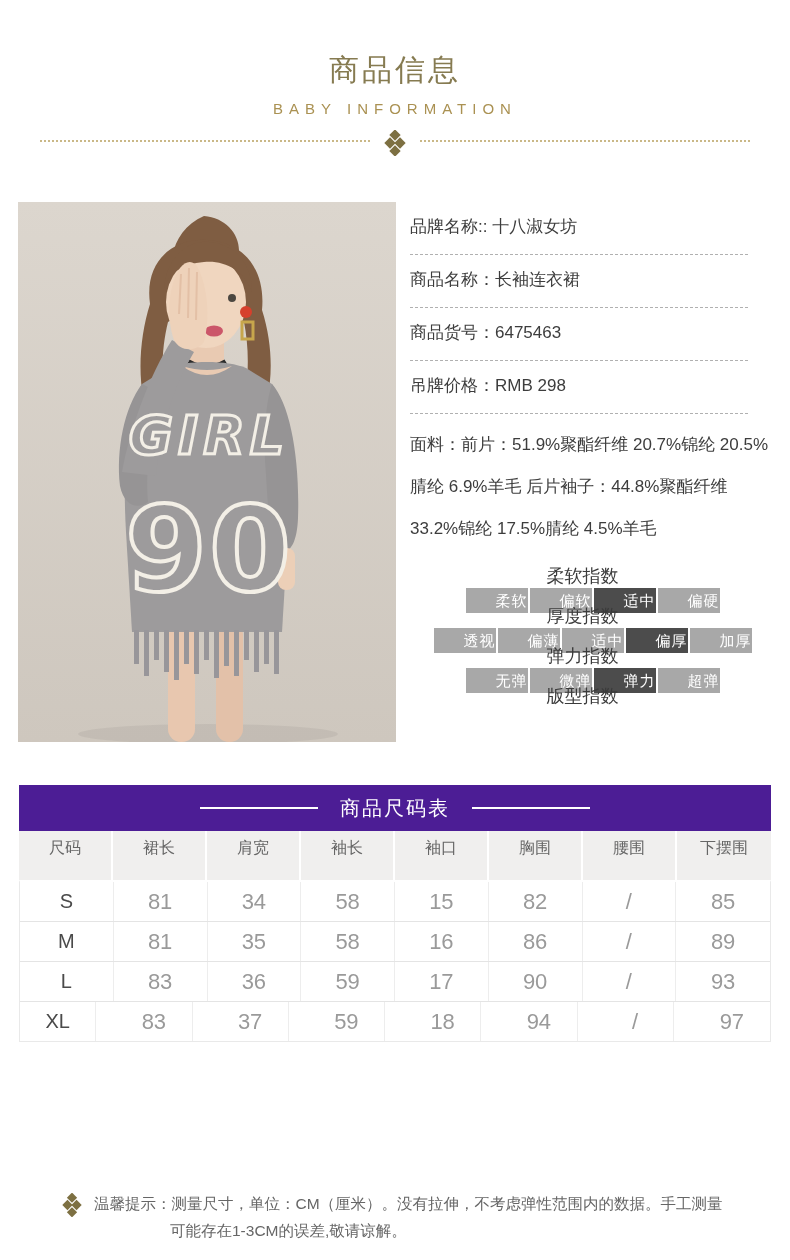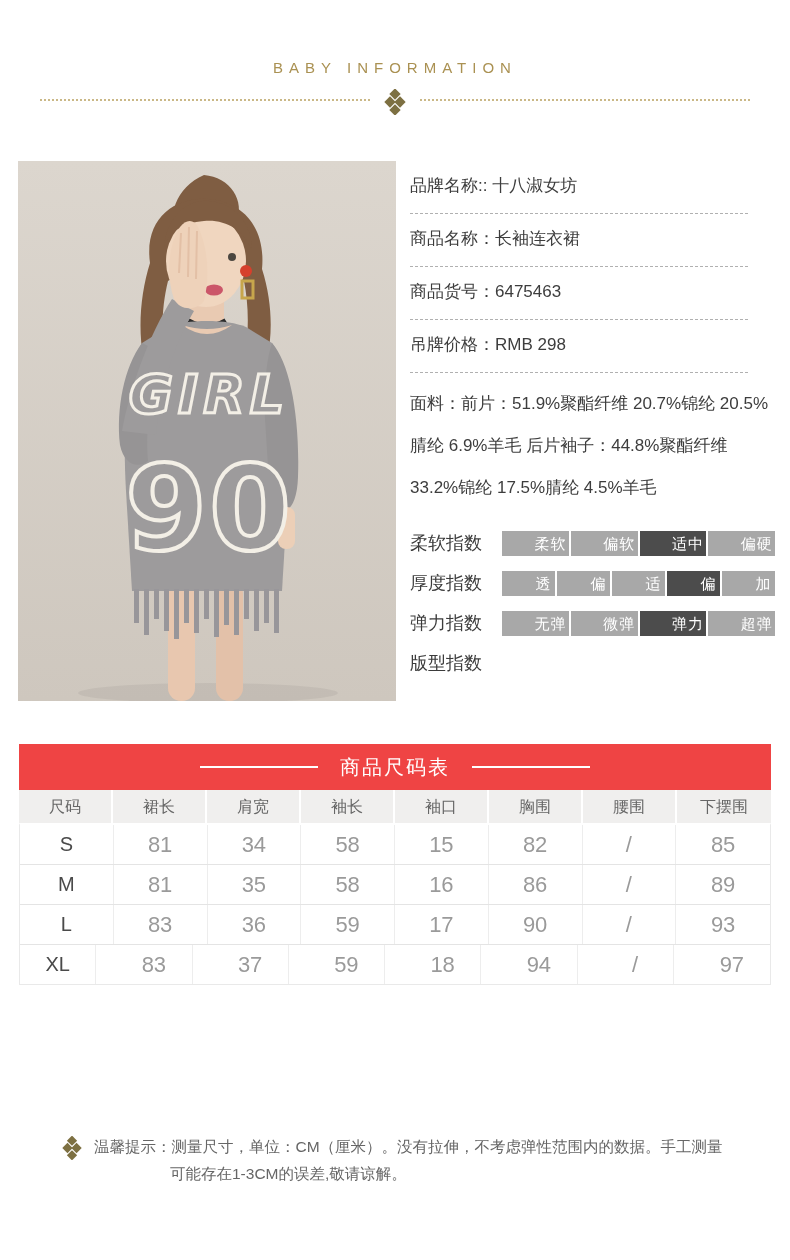--- a/index.html
+++ b/index.html
@@ -22,38 +22,38 @@
   .product-section { display:flex; margin:60px 0 0 18px; }
   .product-photo { width:378px; height:534px; flex:none; background:#1d4ed8; }
   .product-details { margin-left:14px; width:365px; flex:none; }
   .detail-row {
     font-size:17px; color:#3d3d3d; padding:13px 0 16px 0;
     border-bottom:1px dashed #b0b0b0; margin-right:27px;
   }
   .detail-row.fabric { border-bottom:none; line-height:42px; padding:10px 0 4px 0; margin-right:0; }
   
   .index-rows { margin-top:10px; }
-  .index-row { display:flex; align-items:center; height:40px; }
+  .index-row { display:flex; align-items:center; height:40px;flex-direction:column; }
   .index-label { width:92px; flex:none; font-size:18px; color:#3b3b3b; }
   .index-bar { flex:1; display:flex; gap:2px; }
   .index-seg {
     flex:1; height:25px; line-height:25px; text-align:center;
     font-size:15px; color:#fff; background:#a8a8a8; letter-spacing:1px;padding-left:30px;
   }
   .index-seg.active { background:#4c4c4c; }
   
   .size-table { margin:49px 19px 0 19px; }
   .size-table-band {
-    height:46px; background:#ef4444; color:#fff; font-size:20px; letter-spacing:2px;
+    height:46px; background:#4c1d95; color:#fff; font-size:20px; letter-spacing:2px;
     display:flex; align-items:center; justify-content:center;
   }
   .band-line { width:118px; height:2px; background:#fff; margin:0 22px; }
   .size-table-cols { display:grid; grid-template-columns:repeat(8,1fr); background:#f0efee; }
   .col-head {
-    height:33px; line-height:33px; text-align:center; font-size:16px; color:#666;
+    height:49px; line-height:33px; text-align:center; font-size:16px; color:#666;
     border-right:2px solid #fff;
   }
   .col-head:last-child { border-right:none; }
   .size-table-rows { border:1px solid #e9e9e9; border-top:2px solid #fff; }
   .size-row { display:grid; grid-template-columns:repeat(8,1fr); border-bottom:1px solid #e4e4e4; }
   .size-row:last-child { border-bottom:none;gap:20px; }
   .size-cell, .val-cell {
     height:39px; line-height:39px; text-align:center; border-right:1px solid #ededed;
   }
   .size-cell:last-child, .val-cell:last-child { border-right:none; }
@@ -62,20 +62,21 @@
   
   .footer-note { display:flex; margin:148px 60px 0 62px; }
   .footer-icon { flex:none; margin:3px 12px 0 0; line-height:0; }
   .footer-text { font-size:15.5px; color:#666; line-height:27px; }
   .footer-line2 { padding-left:76px; }
 </style>
 </head>
 <body>
 
 <div class="page-header">
+  <div class="page-title">商品信息</div>
   <div class="page-subtitle">BABY INFORMATION</div>
 </div>
 
 <div class="top-divider">
   <span class="diamond-wrap">
     <svg width="22" height="26" viewBox="0 0 22 26">
       <g fill="#7d7042">
         <rect x="7" y="1" width="8" height="8" transform="rotate(45 11 5)"></rect>
         <rect x="2" y="9" width="8" height="8" transform="rotate(45 6 13)"></rect>
         <rect x="12" y="9" width="8" height="8" transform="rotate(45 16 13)"></rect>

